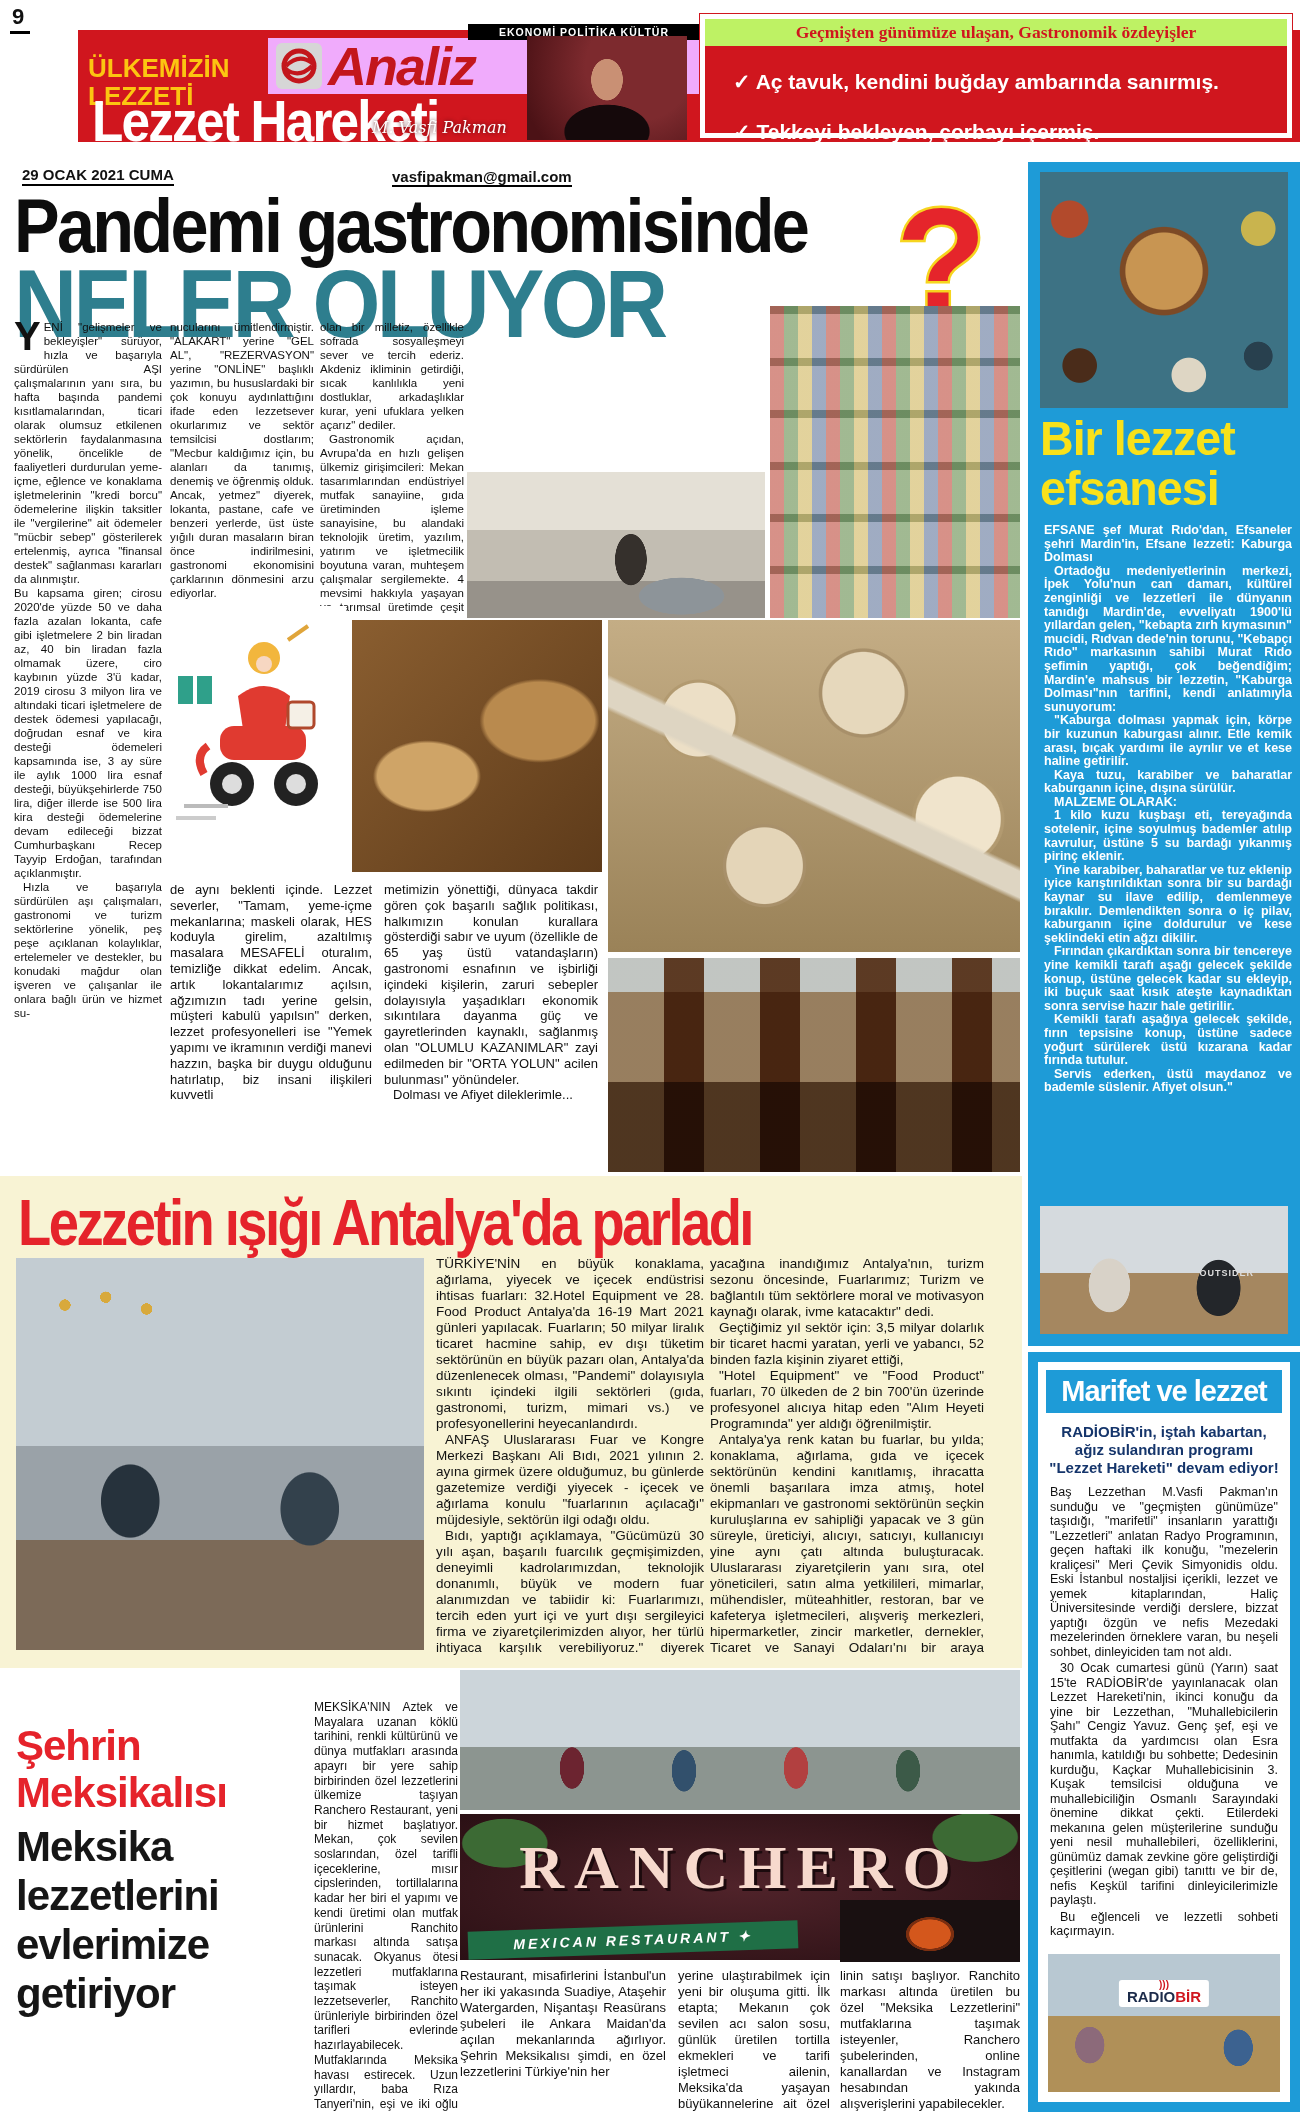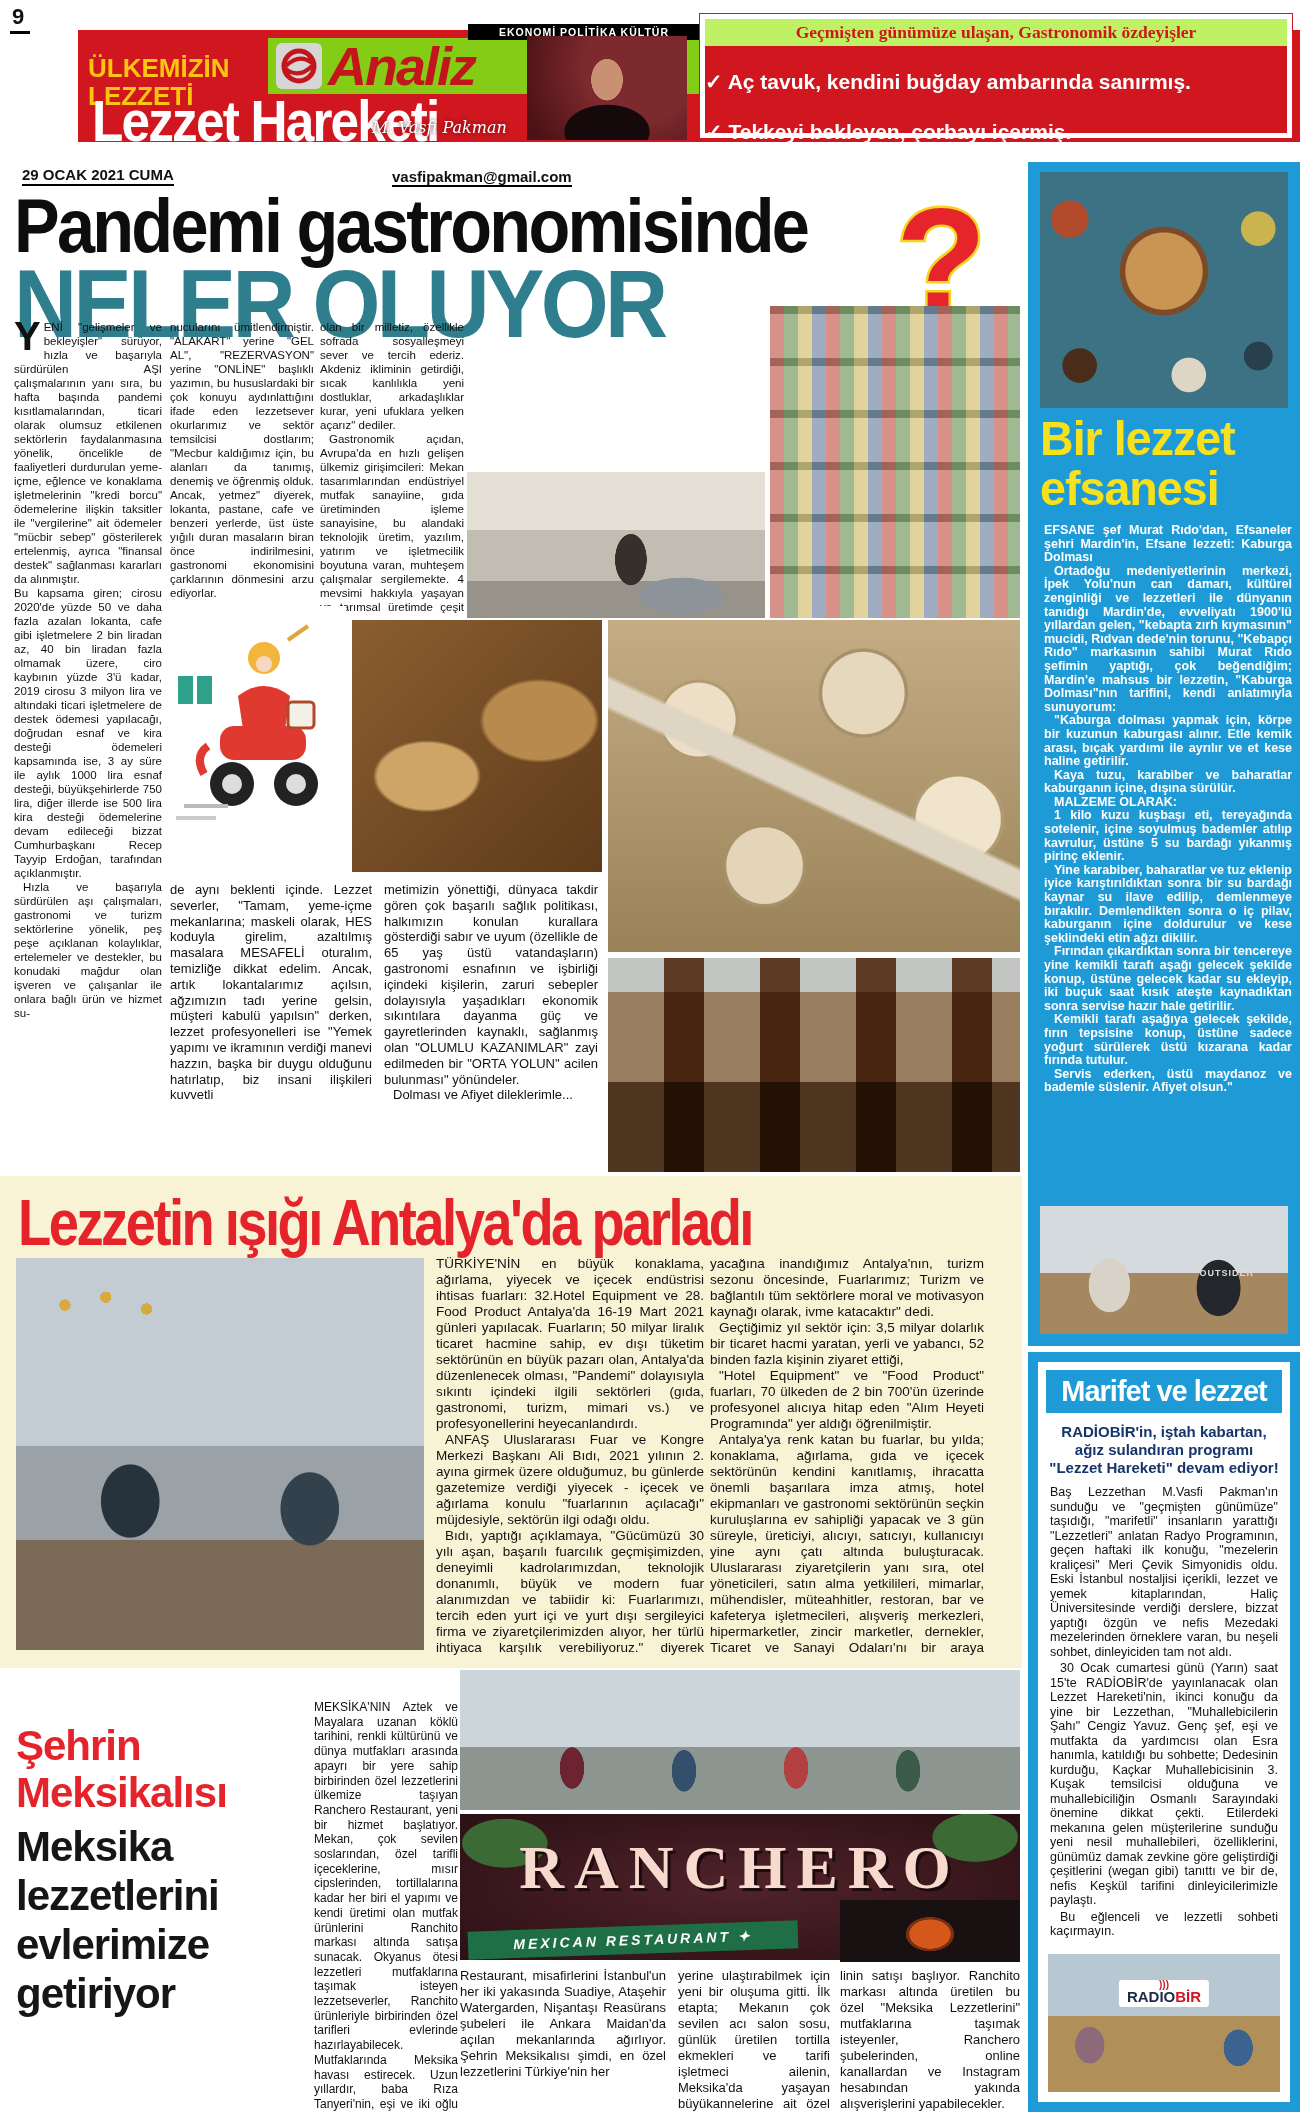--- a/index.html
+++ b/index.html
@@ -10,35 +10,35 @@
   .ph{position:absolute;overflow:hidden;}
   .body-txt{text-align:justify;overflow:hidden;}
   .body-txt p{margin:0;text-indent:9px;}
   .body-txt p:first-child{text-indent:0;}
   .dropcap{float:left;font-size:40px;line-height:32px;font-weight:bold;padding-right:3px;}
 
   
   #pagenum{left:10px;top:4px;font-size:22px;font-weight:bold;border-bottom:3px solid #000;padding:0 6px 1px 2px;}
   #red-banner{left:78px;top:30px;width:1222px;height:112px;background:#d0161e;}
   #kicker{left:88px;top:54px;color:#fcc511;font-weight:bold;font-size:26px;line-height:28px;}
-  #masthead-box{left:268px;top:38px;width:432px;height:56px;background:#84cc16;display:flex;align-items:center;padding-left:8px;box-sizing:border-box;}
+  #masthead-box{left:268px;top:38px;width:432px;height:56px;background:#f0abfc;display:flex;align-items:center;padding-left:8px;box-sizing:border-box;}
   #masthead-title{color:#c3161c;font-weight:bold;font-size:54px;letter-spacing:-2px;font-style:italic;}
   #tagline-bar{left:468px;top:24px;width:232px;height:16px;background:#000;color:#fff;font-size:10.5px;font-weight:bold;
                display:flex;align-items:center;justify-content:center;letter-spacing:1px;}
   #banner-title{left:92px;top:88px;color:#fff;font-weight:bold;font-size:57px;letter-spacing:-2px;}
   #ph-columnist{left:527px;top:36px;width:160px;height:104px;
      background:radial-gradient(ellipse 26px 34px at 50% 42%,#c99074 0 60%,transparent 62%),
                 radial-gradient(ellipse 60px 38px at 50% 92%,#15090b 0 70%,transparent 72%),
                 radial-gradient(circle at 70% 30%,#7d2a2e 0 40%,#4c1216 90%);}
   #signature{left:372px;top:118px;color:#fff;font-style:italic;font-size:16px;font-family:"DejaVu Serif",serif;
              text-shadow:0 0 4px #5a0d12;}
   #quote-box{left:700px;top:14px;width:592px;height:124px;background:#d0161e;border:5px solid #fff;box-sizing:border-box;
              box-shadow:0 0 0 1px #d0161e;}
   #quote-title{background:#bef264;color:#d0161e;font-weight:bold;font-size:17.5px;text-align:center;padding:3px 0;font-family:Liberation Serif, serif;}
-  #quote-box .quote-item{color:#fff;font-weight:bold;font-size:21px;line-height:29px;padding-left:0;}
+  #quote-box .quote-item{color:#fff;font-weight:bold;font-size:21px;line-height:29px;padding-left:28px;}
   #dateline{left:22px;top:166px;font-size:15px;font-weight:bold;border-bottom:2px solid #000;padding-bottom:1px;}
   #email{left:392px;top:168px;font-size:15px;font-weight:bold;border-bottom:2px solid #000;}
 
   
   #head1{left:14px;top:182px;font-size:76px;font-weight:bold;letter-spacing:-3px;color:#0d0d0d;}
   #head2{left:14px;top:248px;font-size:97px;font-weight:bold;letter-spacing:-4px;color:#2e7e8e;}
   #qmark{left:896px;top:176px;font-size:148px;font-weight:bold;color:#e5252b;-webkit-text-stroke:5px #f6d51f;
          paint-order:stroke fill;}
 
   

